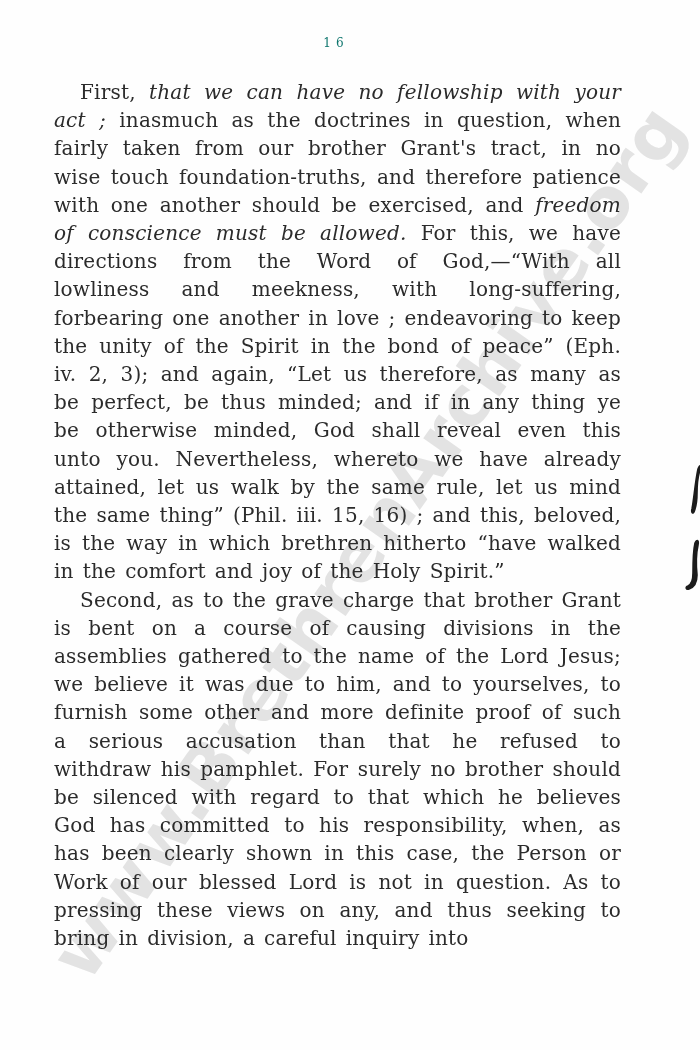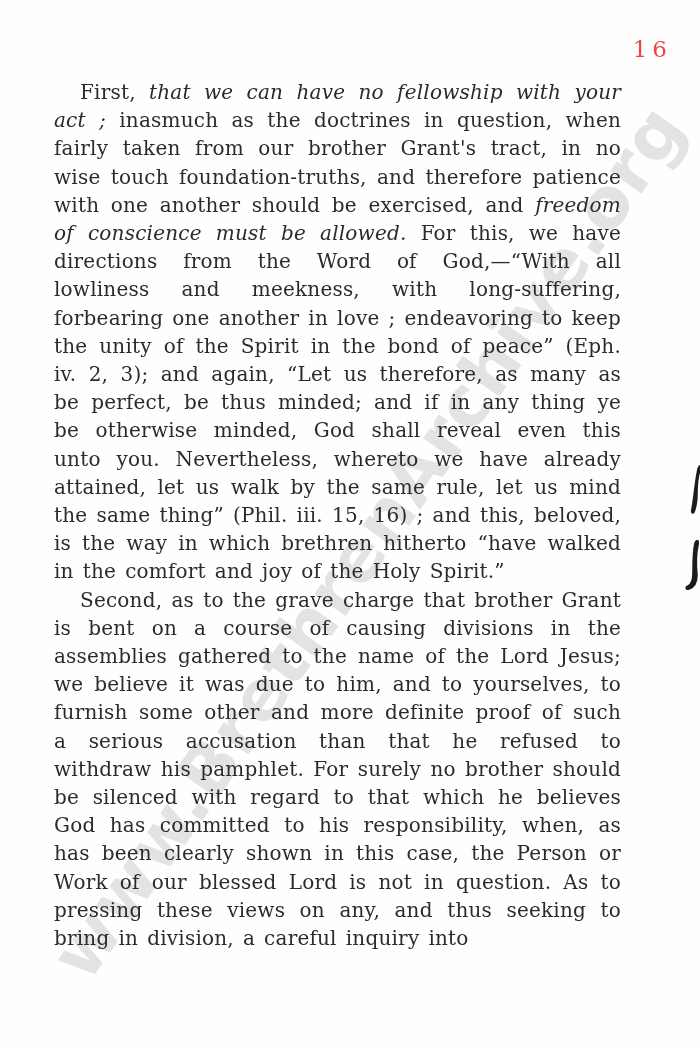--- a/index.html
+++ b/index.html
@@ -29,24 +29,24 @@
     color: #e3e3e3;
     white-space: nowrap;
     z-index: 0;
     user-select: none;
   }
   .page-number {
     position: absolute;
     top: 36px;
     left: 0;
     width: 672px;
-    text-align: right;
-    font-size: 23px;
+    text-align: center;
+    font-size: 12px;
     letter-spacing: 5px;
-    color: #ef4444;
+    color: #0f766e;
     z-index: 2;
   }
   .text-block {
     position: absolute;
     left: 54px;
     top: 78px;
     width: 567px;
     font-size: 20px;
     line-height: 28.2px;
     text-align: justify;

